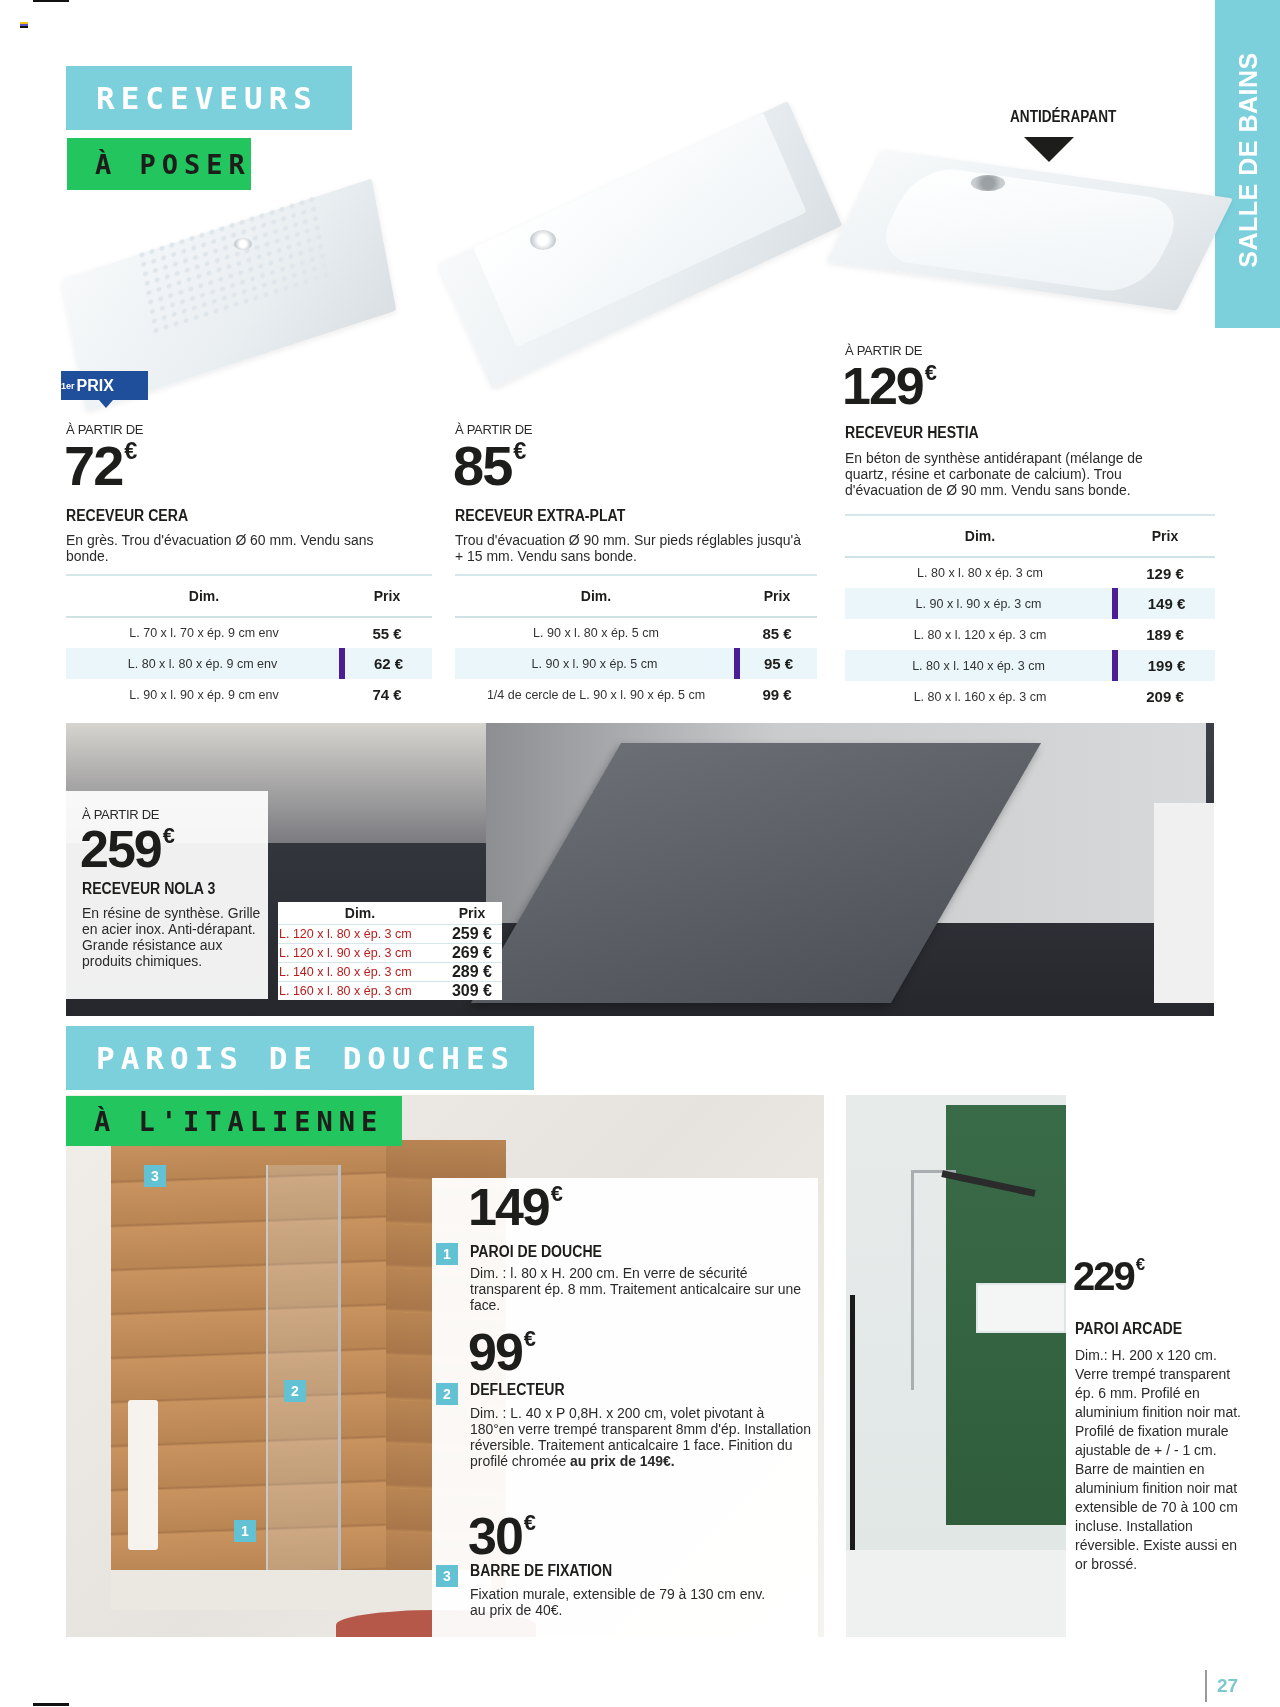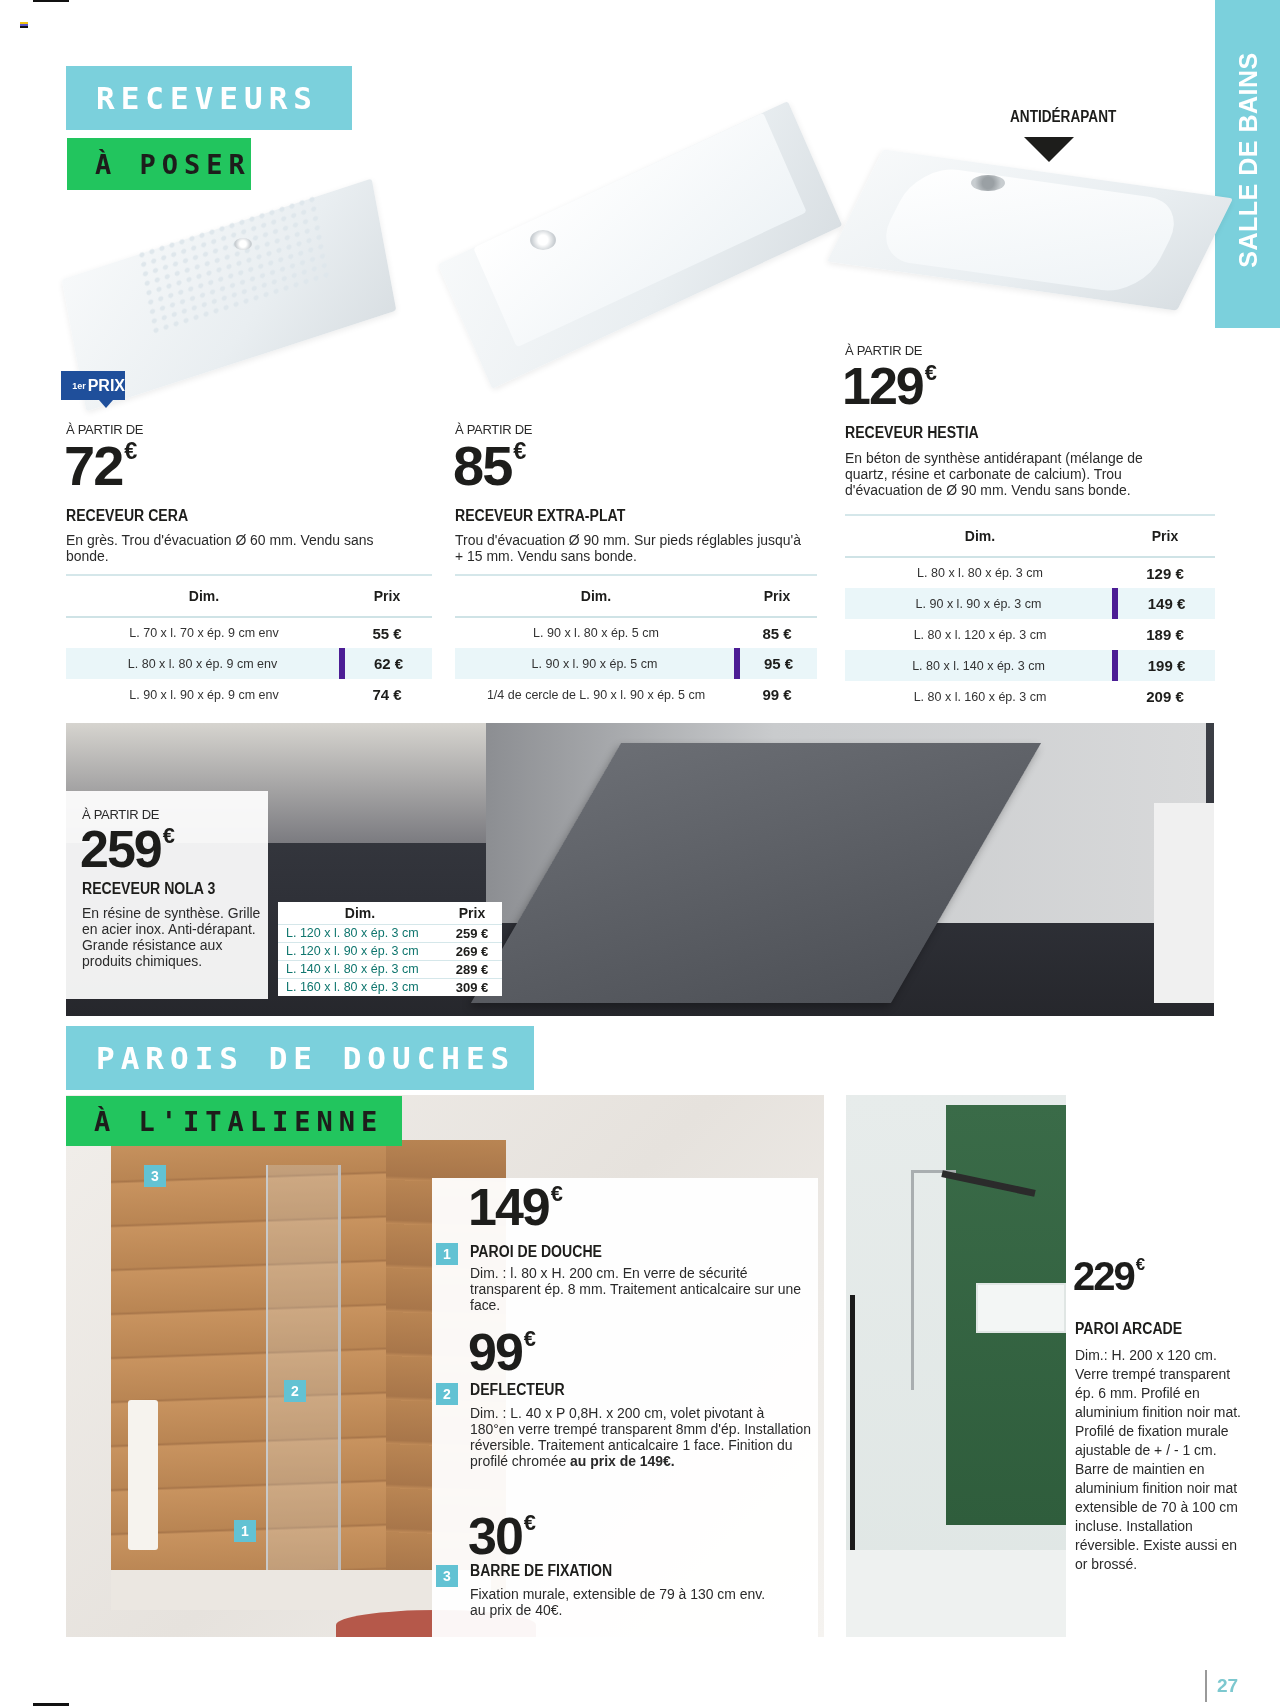--- a/index.html
+++ b/index.html
@@ -24,22 +24,22 @@
       font-weight: bold; letter-spacing: 6px; display: flex; align-items: center; }
     .heading-grey { background: #22c55e; color: #1d1d1b; font-family: "DejaVu Sans Mono", monospace;
       font-weight: bold; letter-spacing: 6px; display: flex; align-items: center; }
 
     
     .tray { position: absolute; background: linear-gradient(135deg,#f7f9fa 0%,#e9eef1 60%,#d9dfe3 100%);
       border-radius: 3px; box-shadow: 0 2px 6px rgba(0,0,0,0.08); }
     .tray-inner { position: absolute; border-radius: 4px; background: linear-gradient(160deg,#ffffff 0%,#eef3f6 100%); }
     .drain { position: absolute; border-radius: 50%; background: radial-gradient(circle,#ffffff 30%,#c9ced2 70%); }
 
-    .first-price { left: 61px; top: 371px; width: 64px; height: 29px; background: #1f4f9b; color: #fff;
-      font-weight: bold; font-size: 16px; display: flex; align-items: center; justify-content: flex-end; }
+    .first-price { left: 61px; top: 371px; width: 87px; height: 29px; background: #1f4f9b; color: #fff;
+      font-weight: bold; font-size: 16px; display: flex; align-items: center; justify-content: flex-start; }
     .first-price sup { font-size: 9px; margin-right: 2px; }
     .first-price::after { content: ""; position: absolute; left: 38px; top: 29px; border-left: 7px solid transparent;
       border-right: 7px solid transparent; border-top: 8px solid #1f4f9b; }
 
     .from { font-size: 13px; color: #2a2a2a; letter-spacing: -0.3px; font-family: "Liberation Sans Narrow","Liberation Sans", sans-serif; }
     .price-big { font-weight: bold; color: #1d1d1b; line-height: 1; letter-spacing: -2px; }
     .price-big .cur { font-size: 0.42em; vertical-align: top; position: relative; top: 0.08em; letter-spacing: 0; margin-left: 2px; }
     .pname { font-weight: bold; font-size: 16px; color: #1d1d1b; transform: scaleX(0.88); transform-origin: left; white-space: nowrap; }
     .pdesc { font-size: 15.5px; line-height: 16px; color: #2a2a2a; transform: scaleX(0.9); transform-origin: left; }
 
@@ -58,22 +58,22 @@
       background: linear-gradient(90deg,#8c8e92 0%,#c9cbcd 40%,#d8d9da 100%); }
     .nola-tray { position: absolute; left: 480px; top: 20px; width: 420px; height: 260px; background: linear-gradient(160deg,#6b6e74,#4d5056);
       transform: skewX(-30deg); box-shadow: 0 4px 8px rgba(0,0,0,0.3); }
     .nola-left { position: absolute; left: 0; top: 0; width: 420px; height: 120px;
       background: linear-gradient(180deg,#d6d4cf,#7b7b80); }
     .nola-towel { position: absolute; right: 0; top: 80px; width: 60px; height: 200px; background: #f0f0f0; }
     .nola-card { left: 66px; top: 791px; width: 202px; height: 208px; background: rgba(255,255,255,0.93); }
     .nola-table { left: 278px; top: 902px; width: 224px; background: #fff; }
     .nola-table table { width: 100%; border-collapse: collapse; }
     .nola-table th { font-size: 14px; font-weight: bold; height: 22px; }
-    .nola-table td { font-size: 12.5px; height: 18px; color: #0f766e; padding-left: 8px; }
-    .nola-table td.prix { font-weight: bold; font-size: 13px; color: #1d1d1b; text-align: center; padding-left: 0; }
+    .nola-table td { font-size: 12.5px; height: 18px; color: #b91c1c; padding-left: 1px; }
+    .nola-table td.prix { font-weight: bold; font-size: 16px; color: #1d1d1b; text-align: center; padding-left: 0; }
     .nola-table tr + tr td { border-top: 1px solid #d5e7ea; }
 
     
     .paroi-photo { left: 66px; top: 1095px; width: 758px; height: 542px; overflow: hidden;
       background: linear-gradient(135deg,#f1eeea 0%,#e6e2dd 50%,#f5f3f0 100%); }
     .wood { position: absolute; left: 45px; top: 45px; width: 275px; height: 450px;
       background: repeating-linear-gradient(178deg,#c8935f 0px,#b98553 40px,#a8764a 42px,#c8935f 44px); }
     .wood2 { position: absolute; left: 320px; top: 45px; width: 120px; height: 450px;
       background: repeating-linear-gradient(182deg,#b98553 0px,#a8764a 40px,#c08b58 44px); }
     .glass { position: absolute; left: 200px; top: 70px; width: 75px; height: 420px; background: rgba(220,230,235,0.25); border-left: 2px solid #c9c9c9; border-right: 3px solid #bdbdbd; }

